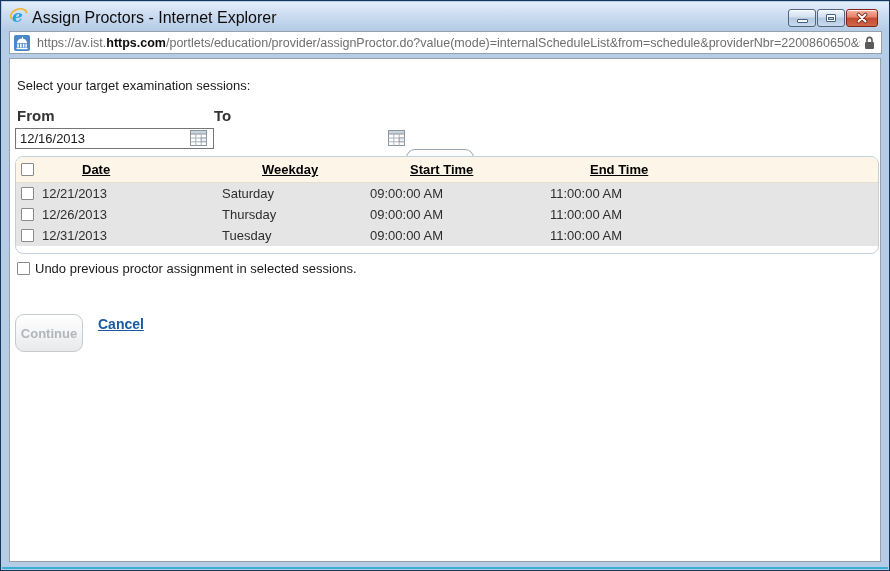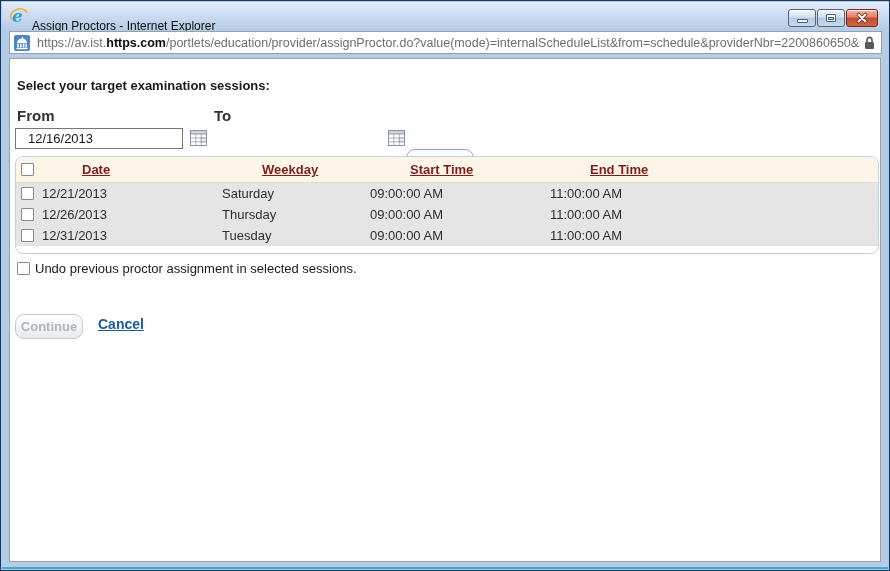--- a/index.html
+++ b/index.html
@@ -12,21 +12,21 @@
     content:""; position:absolute; left:1px; right:1px; bottom:1px; height:2px;
     background:#38aed2;
   }
   
   .titlebar{
     position:absolute; left:1px; top:1px; width:888px; height:28px;
     background:linear-gradient(#e3edfb 0%, #cfdef2 40%, #b5cce6 100%);
   }
   .ie-icon{ position:absolute; left:8px; top:5px; width:18px; height:18px; }
   .win-title{
-    position:absolute; left:30px; top:17px; font-size:12px; color:#0c0c0c;
+    position:absolute; left:30px; top:7px; font-size:16px; color:#0c0c0c;
     white-space:nowrap;
   }
   .winbtn{
     position:absolute; top:7px; height:18px; width:28px; border-radius:3px;
     border:1px solid #51657d; cursor:default;
     background:linear-gradient(#eef4fc 0%, #d3e0f0 45%, #b4c9e1 50%, #c8daec 100%);
     box-shadow:inset 0 1px 0 rgba(255,255,255,.8);
     display:flex; align-items:center; justify-content:center;
   }
   .btn-min{ left:786px; } .btn-max{ left:815px; }
@@ -48,26 +48,26 @@
   .favicon{ width:16px; height:16px; margin:0 7px 0 4px; flex:0 0 auto; }
   .url{ font-size:12.5px; white-space:nowrap; overflow:hidden; flex:1 1 auto; }
   .url .dim{ color:#6e6e6e; }
   .url .dom{ color:#0c0c0c; font-weight:bold; }
   .lockwrap{ flex:0 0 auto; margin:0 6px 0 4px; display:flex; align-items:center; }
   
   .content{
     position:absolute; left:8px; top:57px; width:872px; height:504px;
     background:#fff; border:1px solid #9aa0a6;
   }
-  .heading{ position:absolute; left:7px; top:19px; font-size:13px; font-weight:bold; color:#1a1a1a; }
+  .heading{ position:absolute; left:7px; top:19px; font-size:13px; font-weight:normal; color:#1a1a1a; }
   .fld-label{ position:absolute; font-size:15px; font-weight:bold; color:#333; top:48px; }
   .lbl-from{ left:7px; } .lbl-to{ left:204px; }
   .date-input{
-    position:absolute; top:69px; width:168px; height:21px; border:1px solid #767676;
-    font-family:"Liberation Sans",sans-serif; font-size:13px; color:#1a1a1a; padding:0 12px;
+    position:absolute; top:69px; width:199px; height:21px; border:1px solid #767676;
+    font-family:"Liberation Sans",sans-serif; font-size:13px; color:#1a1a1a; padding:0 4px;
   }
   .inp-from{ left:5px; } .inp-to{ left:203px; }
   .cal-icon{ position:absolute; top:71px; width:17px; height:16px; cursor:pointer; }
   .cal-from{ left:180px; } .cal-to{ left:378px; }
   .btn-filter{
     position:absolute; left:396px; top:68px; width:68px; height:41px;
     border:1px solid #98a5b3; border-radius:9px; font-family:"Liberation Sans",sans-serif;
     font-size:10px; font-weight:bold; color:#2c3a49;
     background:linear-gradient(#ffffff 0%, #eef4fa 45%, #d6e4f1 100%);
     cursor:pointer;
@@ -83,30 +83,30 @@
   }
   .trow{ position:relative; height:21px; border-bottom:1px solid #e4e4e4; background:#e5e5e5; }
   .trow .vsep{ position:absolute; left:21px; top:0; bottom:0; width:1px; background:#e4e4e4; }
   .cb{
     appearance:none; -webkit-appearance:none; width:13px; height:13px;
     border:1px solid #8a8a8a; background:#fff; border-radius:1px; cursor:pointer;
     position:absolute; margin:0;
   }
   .thead .cb{ left:5px; top:6px; } .trow .cb{ left:5px; top:4px; }
   .hcell{
-    position:absolute; top:5px; font-size:13px; font-weight:bold; color:#7f1d1d;
+    position:absolute; top:5px; font-size:13px; font-weight:bold; color:#000000;
     text-decoration:underline; cursor:pointer; white-space:nowrap;padding-left:40px;
   }
   .tcell{ position:absolute; top:3px; font-size:13px; color:#2e2e2e; white-space:nowrap; }
   .c-date{ left:26px; } .c-weekday{ left:206px; } .c-start{ left:354px; } .c-end{ left:534px; }
   
   .undo-cb{ left:7px; top:203px; }
   .undo-label{ position:absolute; left:25px; top:202px; font-size:13px; color:#1a1a1a; }
   .btn-continue{
-    position:absolute; left:5px; top:255px; width:68px; height:25px;
+    position:absolute; left:5px; top:255px; width:68px; height:38px;
     border:1px solid #c6cacd; border-radius:9px; font-family:"Liberation Sans",sans-serif;
     font-size:13px; font-weight:bold; color:#b2b6ba;
     background:linear-gradient(#ffffff 0%, #f4f5f6 50%, #e7e9ea 100%);
   }
   .lnk-cancel{
     position:absolute; left:88px; top:257px; font-size:14px; font-weight:bold;
     color:#1b5aa0; text-decoration:underline; cursor:pointer;
   }
 </style>
 </head>

